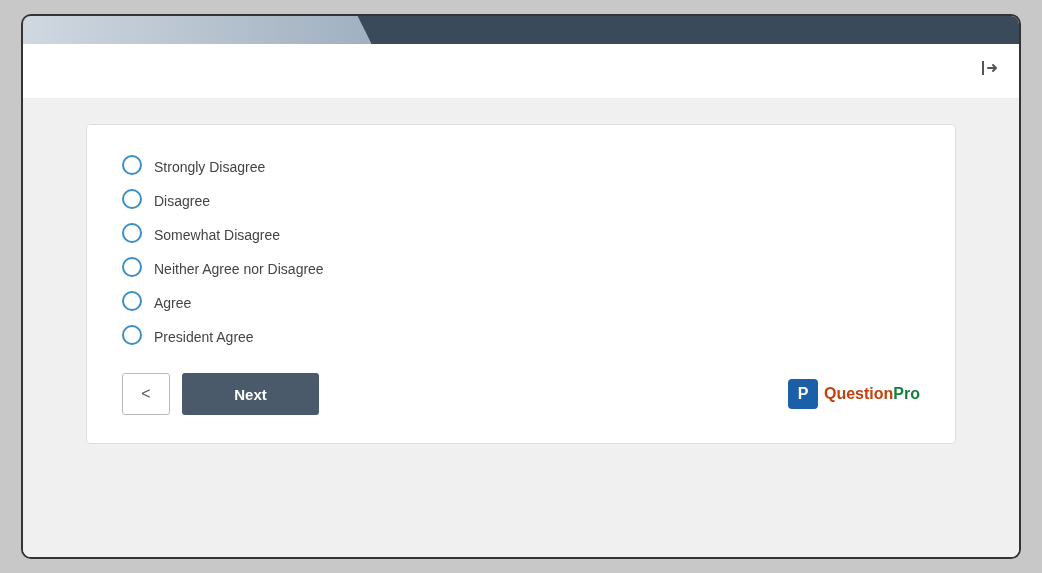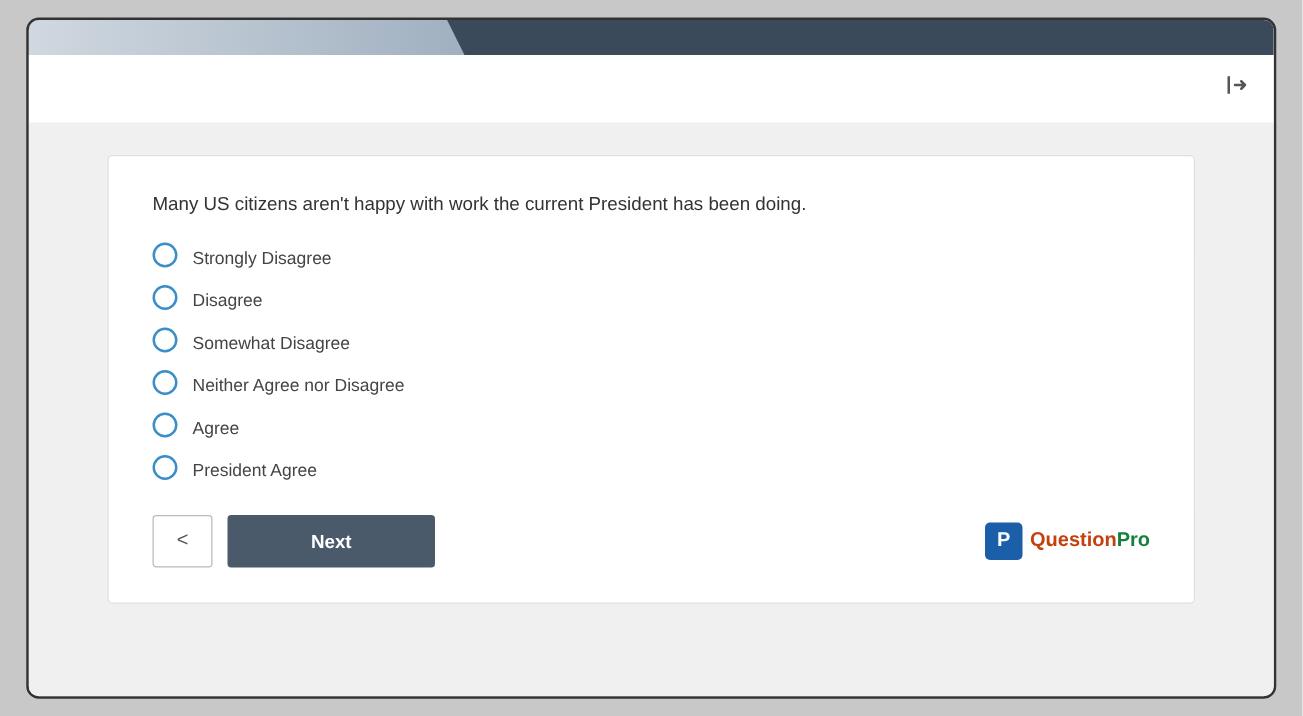--- a/index.html
+++ b/index.html
@@ -111,21 +111,21 @@
       background: #fff;
       border-radius: 3px;
       cursor: pointer;
       font-size: 16px;
       color: #555;
       display: flex;
       align-items: center;
       justify-content: center;
     }
     .next-button {
-      width: 166px;
+      width: 137px;
       height: 42px;
       background: #4a5a6a;
       color: #fff;
       border: none;
       border-radius: 3px;
       cursor: pointer;
       font-size: 15px;
       font-weight: bold;
     }
     .brand-logo {
@@ -168,21 +168,20 @@
     <span class="exit-icon">
     <svg width="20" height="20" viewBox="0 0 20 20" fill="none" xmlns="http://www.w3.org/2000/svg">
       <rect x="1" y="3" width="2" height="14" fill="#555"></rect>
       <path d="M7 10 L15 10 M12 7 L15 10 L12 13" stroke="#555" stroke-width="2" stroke-linecap="round" stroke-linejoin="round" fill="none"></path>
     </svg>
   </span>
   </div>
 
   <div class="content-area">
     <div class="survey-card">
-      <p class="question-text">Many US citizens aren't happy with work the current President has been doing.</p>
 
       <ul class="options-list" id="options-container">
       <li class="option-item">
       <div class="radio-circle"></div>
       <span class="option-label">Strongly Disagree</span>
     </li>
           <li class="option-item">
       <div class="radio-circle"></div>
       <span class="option-label">Disagree</span>
     </li>

